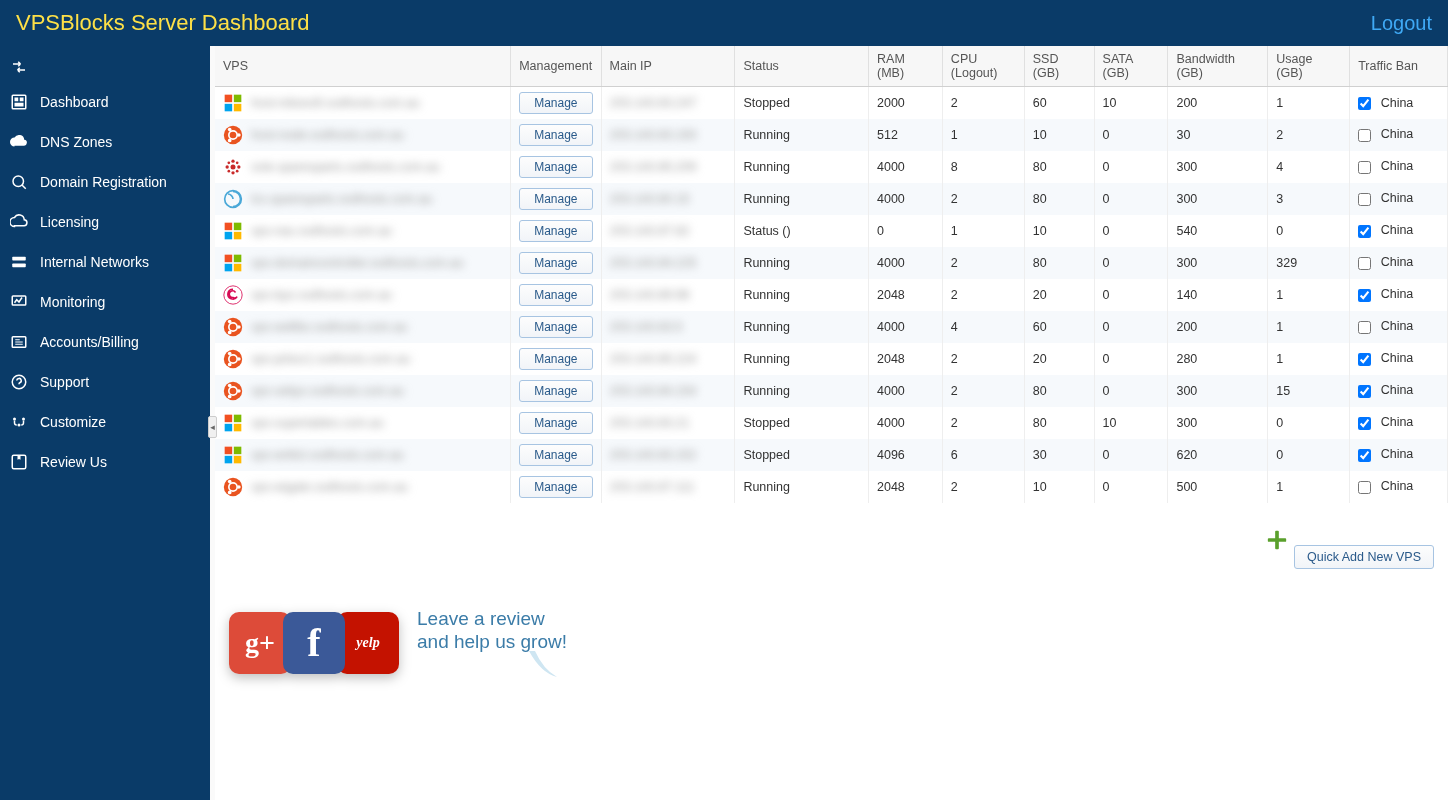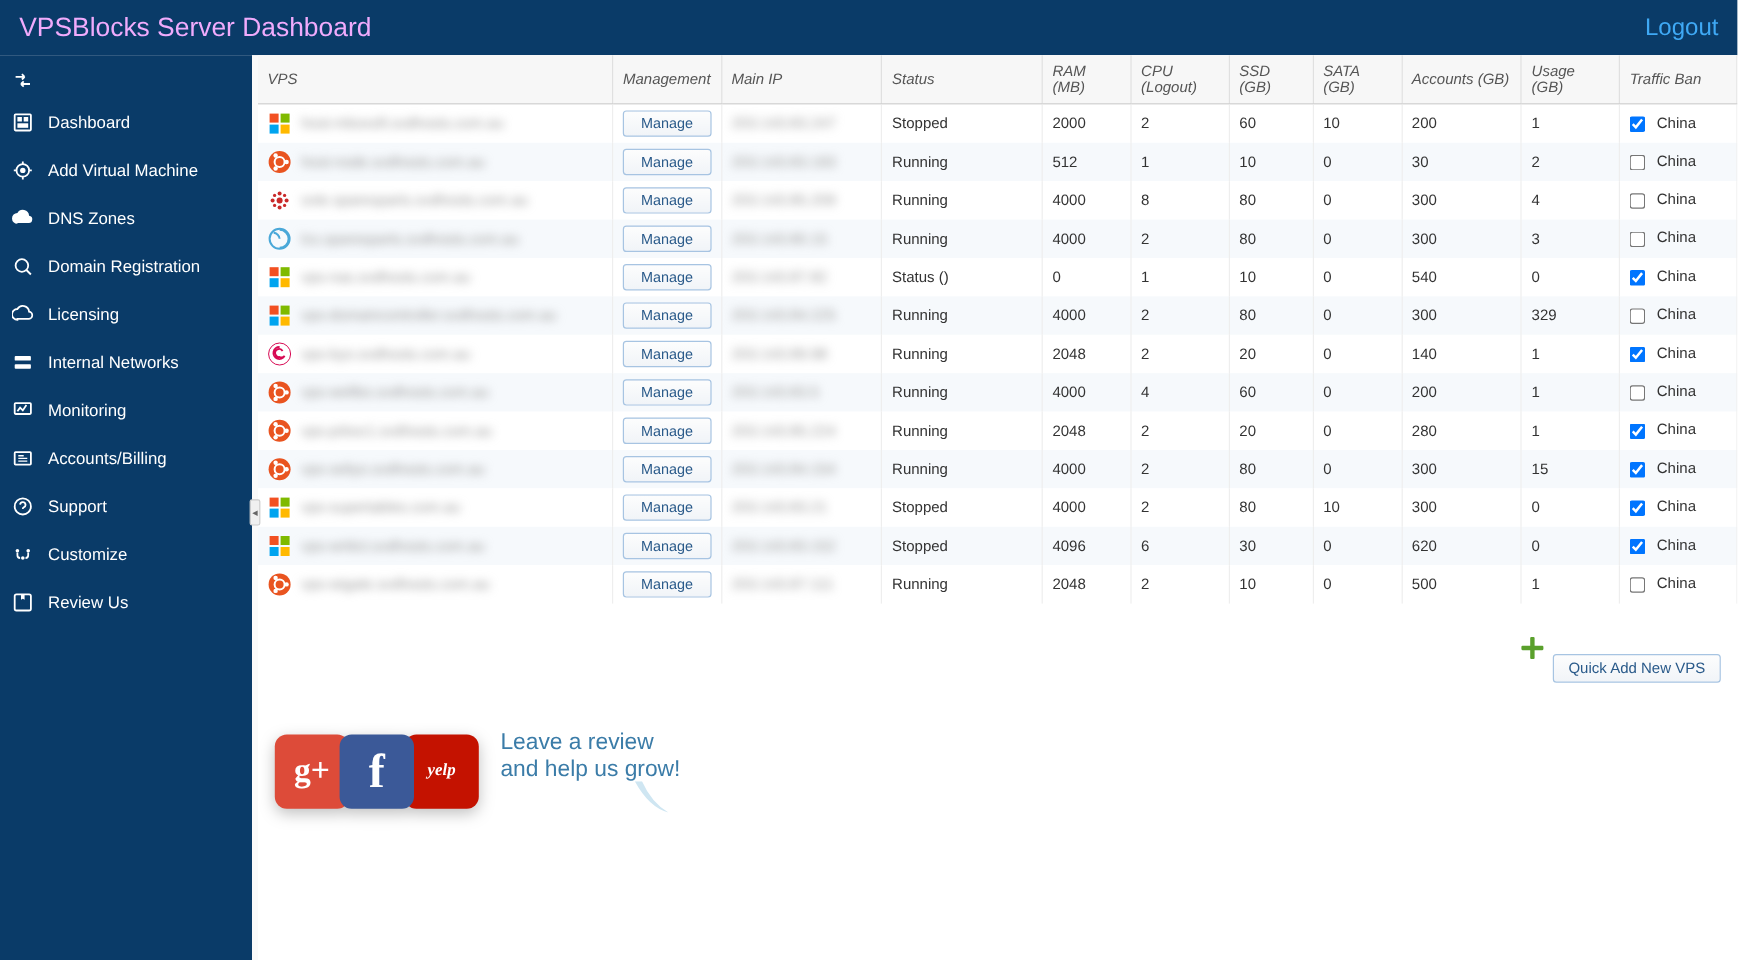--- a/index.html
+++ b/index.html
@@ -1,31 +1,31 @@
 <!DOCTYPE html>
 <html><head>
 <meta charset="utf-8">
 <style>
 * { box-sizing: border-box; margin: 0; padding: 0; }
 body { font-family: "Segoe UI", Arial, sans-serif; font-size: 13px; color: #333; background: #fff; width: 1448px; height: 800px; overflow: hidden; }
 .topbar { height: 46px; background: #0a3b68; display: flex; align-items: center; justify-content: space-between; padding: 0 16px; }
-.topbar .title { color: #f0abfc; font-size: 22px; font-weight: 400; }
+.topbar .title { color: #fde047; font-size: 22px; font-weight: 400; }
 .topbar .logout { color: #3fa9f5; font-size: 20px; cursor: pointer; }
 .body { display: flex; height: 754px; }
 .sidebar { width: 210px; background: #0a3b68; color: #fff; padding-top: 6px; position: relative; }
 .sidebar .collapse-row { height: 30px; display: flex; align-items: center; padding-left: 10px; }
 .sidebar .collapse-row svg { color: #fff; }
 .sidebar .nav-item { display: flex; align-items: center; height: 40px; padding-left: 10px; cursor: pointer; gap: 12px; }
 .sidebar .nav-item span.lbl { color: #fff; font-size: 14px; }
 .sidebar .ic { width: 18px; height: 18px; display: inline-flex; align-items: center; justify-content: center; }
 .splitter { width: 5px; background: #fafafa; position: relative; }
 .splitter .handle { position: absolute; top: 370px; left: -2px; width: 9px; height: 22px; background: #f0f0f0; border:1px solid #ccc; border-radius: 2px; display:flex; align-items:center; justify-content:center; font-size:9px; color:#666; }
 .main { flex: 1; background: #fff; overflow: auto; }
 .table { width: 100%; border-collapse: collapse; font-size: 12.5px; }
-.table th { text-align: left; font-weight: 400; color: #555; background: #f7f7f7; border-right: 1px solid #e0e0e0; border-bottom: 1px solid #d0d0d0; padding: 6px 8px; height: 32px; font-style: italic; }
+.table th { text-align: left; font-weight: 400; color: #555; background: #f7f7f7; border-right: 1px solid #e0e0e0; border-bottom: 1px solid #d0d0d0; padding: 6px 8px; height: 32px; }
 .table td { border-right: 1px solid #eee; padding: 4px 8px; height: 32px; vertical-align: middle; }
 .table tbody tr:nth-child(even) { background: #f6f9fc; }
 .table tbody tr:nth-child(odd) { background: #fff; }
 .os-ic { width: 20px; height: 20px; display: inline-block; vertical-align: middle; margin-right: 8px; border-radius: 2px; }
 .blur { filter: blur(4px); color: #999; display:inline-block; }
 .cell-vps { display:flex; align-items:center; }
 .btn-manage { background: linear-gradient(#fdfdfd,#f1f4f8); border: 1px solid #a7c4e2; border-radius: 3px; padding: 3px 14px; font-size: 12px; color: #2a5a8a; cursor: pointer; text-align: right; }
 .checkbox { width:13px; height:13px; vertical-align: middle; margin-right:6px; }
 .footer-row { display:flex; justify-content:flex-end; align-items:center; padding: 8px 14px; gap: 6px; }
 .plus-ic { width:22px; height:22px; }
@@ -59,28 +59,20 @@
         </svg>
     </div>
     <div id="nav-list">
         <div class="nav-item">
           <span class="ic">
             <svg width="18" height="18" style="color:#fff">
               <use href="#i-dashboard"></use>
             </svg>
           </span>
           <span class="lbl">Dashboard</span>
-        </div>
-        <div class="nav-item">
-          <span class="ic">
-            <svg width="18" height="18" style="color:#fff">
-              <use href="#i-add-vm"></use>
-            </svg>
-          </span>
-          <span class="lbl">Add Virtual Machine</span>
         </div>
         <div class="nav-item">
           <span class="ic">
             <svg width="18" height="18" style="color:#fff">
               <use href="#i-dns"></use>
             </svg>
           </span>
           <span class="lbl">DNS Zones</span>
         </div>
         <div class="nav-item">
@@ -172,21 +164,21 @@
       <thead>
           <tr id="thead-row">
             <th>VPS</th>
             <th>Management</th>
             <th>Main IP</th>
             <th>Status</th>
             <th>RAM (MB)</th>
             <th>CPU (Logout)</th>
             <th>SSD (GB)</th>
             <th>SATA (GB)</th>
-            <th>Accounts (GB)</th>
+            <th>Bandwidth (GB)</th>
             <th>Usage (GB)</th>
             <th>Traffic Ban</th>
           </tr>
         </thead>
       <tbody id="tbody">
           <tr>
     <td>
               <div class="cell-vps">
                 <span class="os-ic"><svg width="20" height="20">
                     <use href="#os-windows"></use>

